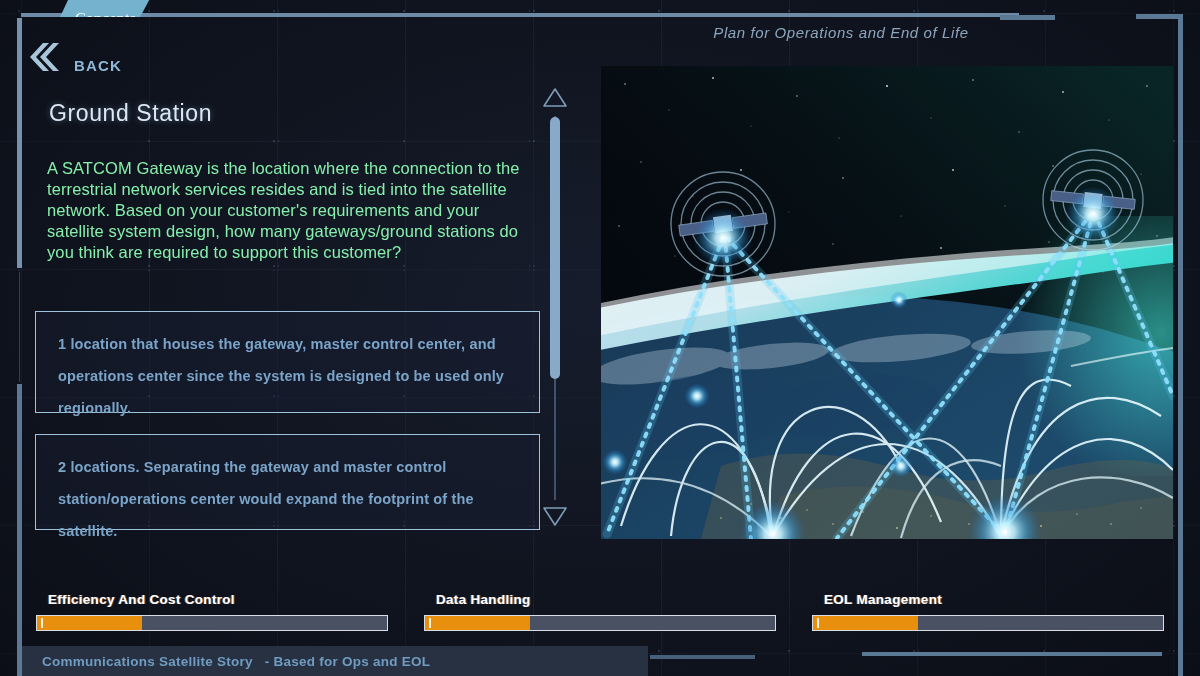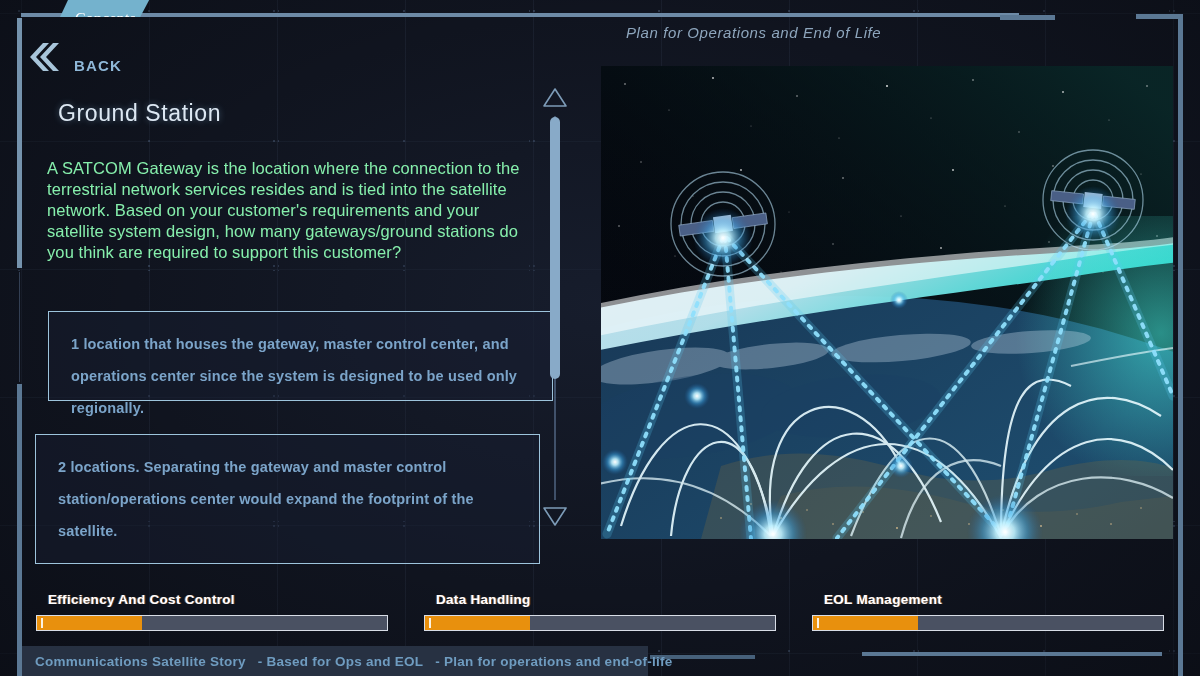--- a/index.html
+++ b/index.html
@@ -135,32 +135,32 @@
   .back-label {
     color: #8fb8d8;
     font-size: 15px;
     font-weight: bold;
     letter-spacing: 1.2px;
   }
   .section-title {
     position: absolute;
     left: 626px; top: 24px;
     width: 430px;
-    text-align: left;
+    text-align: center;
     color: #8ea6bd;
     font-size: 15px;
     font-style: italic;
     letter-spacing: 0.6px;
     font-family: "Liberation Sans", sans-serif;
   }
 
   
   .page-title {
     position: absolute;
-    left: 58px; top: 100px;
+    left: 49px; top: 100px;
     color: #dde8f3;
     font-size: 23px;
     letter-spacing: 0.6px;
     font-family: "Liberation Sans", sans-serif;
     text-shadow: 0 0 6px rgba(140,190,230,0.45);
     text-align: right;
   }
   .prompt-text {
     position: absolute;
     left: 47px; top: 158px;
@@ -178,22 +178,22 @@
     border: 1px solid #9dc4dc;
     background: rgba(24,32,50,0.45);
     padding: 16px 20px 14px 22px;
     color: #7ba4c9;
     font-size: 14.5px;
     font-weight: bold;
     line-height: 32px;
     letter-spacing: 0.15px;
     cursor: pointer;
   }
-  .option-1 { top: 311px; height: 90px; margin-left: 13px; }
-  .option-2 { top: 434px; height: 130px; }
+  .option-1 { top: 311px; height: 102px; }
+  .option-2 { top: 434px; height: 96px; }
 
   
   .sb-up, .sb-down {
     position: absolute; left: 542px;
     width: 26px; height: 22px; cursor: pointer;
   }
   .sb-up { top: 86px; }
   .sb-down { top: 506px; }
   .sb-track {
     position: absolute;
@@ -250,21 +250,21 @@
   .m2 { left: 424px; width: 352px; }
   .m3 { left: 812px; width: 352px; }
 
   
   .breadcrumb {
     position: absolute;
     left: 22px; top: 646px;
     width: 626px; height: 30px;
     background: #273142;
     display: flex; align-items: center;
-    padding-left: 13px;
+    padding-left: 20px;
     color: #6f9cc0;
     font-size: 13.5px;
     font-weight: bold;
     letter-spacing: 0.25px;
     white-space: nowrap;
   }
   .crumb { cursor: pointer; }
   .crumb-sep { padding: 0 4px; }
 </style>
 </head>
@@ -541,16 +541,15 @@
       <div class="meter-fill" style="width: 30%;"></div>
       <div class="meter-tick"></div>
     </div>
   </div>
 
   <div class="breadcrumb">
     <span class="crumb">Communications Satellite Story</span>
     <span class="crumb-sep">&nbsp;</span>
     <span class="crumb">- Based for Ops and EOL</span>
     <span class="crumb-sep">&nbsp;</span>
-    <span class="crumb">- Plan for operations and end-of-life</span>
   </div>
 
 </div>
 
 </body></html>

